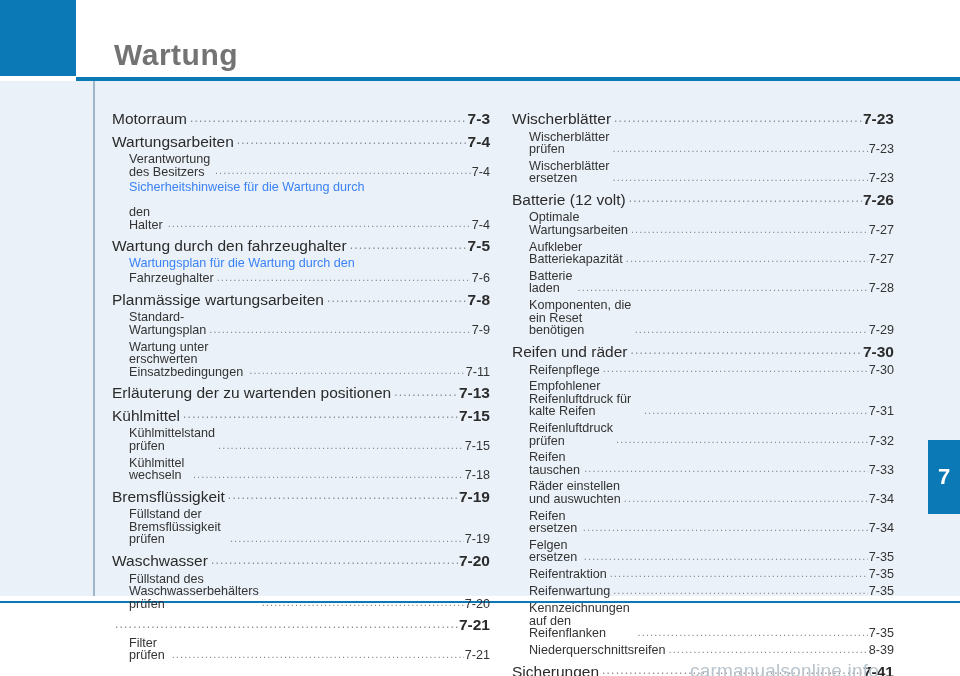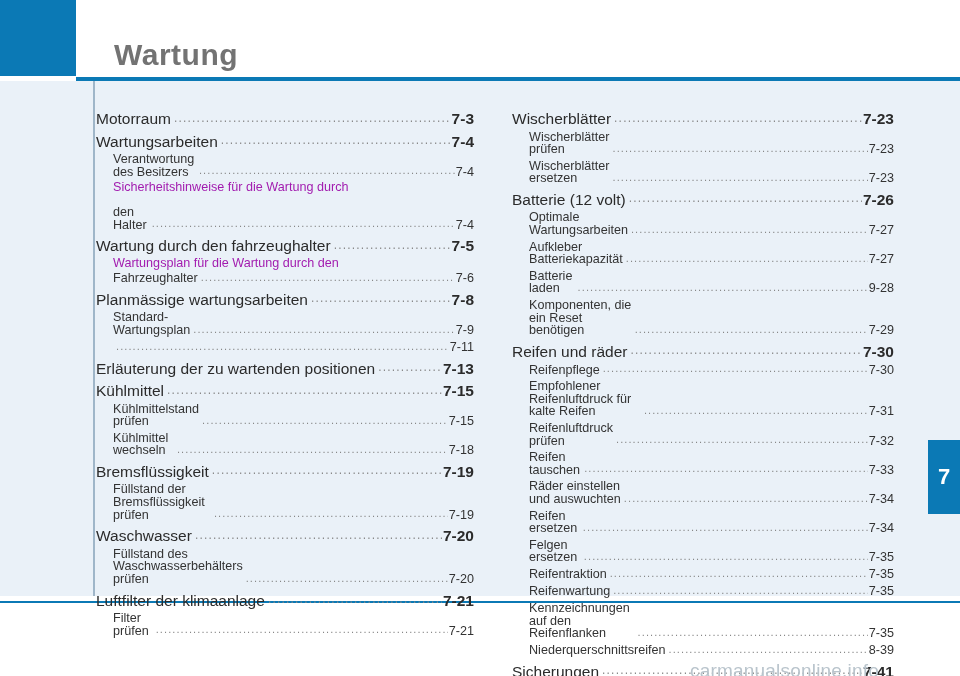--- a/index.html
+++ b/index.html
@@ -47,21 +47,21 @@
   .chapter-tab {
     position:absolute; right:0; top:440px; width:32px; height:74px;
     background:#0b79b5;
     color:#ffffff; font-size:22px; font-weight:bold;
     display:flex; align-items:center; justify-content:center;
   }
   
   .col {
     position:absolute; top:104px;
   }
-  .col-left { left:96px; width:378px; }
+  .col-left { left:112px; width:378px; }
   .col-right { left:512px; width:382px; }
 
   
   .entry {
     display:flex; align-items:flex-end; width:100%;
     line-height:1.0;
   }
   
   .lvl1 {
     font-size:15.5px; color:#2b2b2b; margin-top:7px;
@@ -78,21 +78,21 @@
     white-space:nowrap;
     margin:0 1px 2px 3px;
     color:#888;
     letter-spacing:1.1px;
     font-size:11px;
   }
   .lvl1 .dots { margin-bottom:3px; font-size:12px; letter-spacing:1.2px; }
   .pg { white-space:nowrap; }
   
   .contline {
-    font-size:12.6px; color:#a21caf; padding-left:17px; margin-top:2px;
+    font-size:12.6px; color:#3b82f6; padding-left:17px; margin-top:2px;
     display:flex; align-items:flex-end; width:100%;
   }
   .nodot-label { white-space:nowrap; }
 
   
   .watermark {
     position:absolute; left:690px; top:660px;
     font-size:19px; color:#b9c4cc;
     letter-spacing:0.2px;
   }
@@ -150,20 +150,21 @@
       <span class="lbl">Planmässige wartungsarbeiten</span>
       <span class="dots">.......................................................................................................................</span>
       <span class="pg">7-8</span>
     </div>
     <div class="entry lvl2">
       <span class="lbl">Standard-Wartungsplan</span>
       <span class="dots">.......................................................................................................................</span>
       <span class="pg">7-9</span>
     </div>
     <div class="entry lvl2">
+      <span class="lbl">Wartung unter erschwerten Einsatzbedingungen</span>
       <span class="dots">.......................................................................................................................</span>
       <span class="pg">7-11</span>
     </div>
     <div class="entry lvl1">
       <span class="lbl">Erläuterung der zu wartenden positionen</span>
       <span class="dots">.......................................................................................................................</span>
       <span class="pg">7-13</span>
     </div>
     <div class="entry lvl1">
       <span class="lbl">Kühlmittel</span>
@@ -194,21 +195,20 @@
       <span class="lbl">Waschwasser</span>
       <span class="dots">.......................................................................................................................</span>
       <span class="pg">7-20</span>
     </div>
     <div class="entry lvl2">
       <span class="lbl">Füllstand des Waschwasserbehälters prüfen</span>
       <span class="dots">.......................................................................................................................</span>
       <span class="pg">7-20</span>
     </div>
     <div class="entry lvl1">
-      <span class="lbl">Luftfilter der klimaanlage</span>
       <span class="dots">.......................................................................................................................</span>
       <span class="pg">7-21</span>
     </div>
     <div class="entry lvl2">
       <span class="lbl">Filter prüfen</span>
       <span class="dots">.......................................................................................................................</span>
       <span class="pg">7-21</span>
     </div>
   </div>
 <div class="col col-right" id="col-right">
@@ -238,21 +238,21 @@
       <span class="pg">7-27</span>
     </div>
     <div class="entry lvl2">
       <span class="lbl">Aufkleber Batteriekapazität</span>
       <span class="dots">.......................................................................................................................</span>
       <span class="pg">7-27</span>
     </div>
     <div class="entry lvl2">
       <span class="lbl">Batterie laden</span>
       <span class="dots">.......................................................................................................................</span>
-      <span class="pg">9-28</span>
+      <span class="pg">7-28</span>
     </div>
     <div class="entry lvl2">
       <span class="lbl">Komponenten, die ein Reset benötigen</span>
       <span class="dots">.......................................................................................................................</span>
       <span class="pg">7-29</span>
     </div>
     <div class="entry lvl1">
       <span class="lbl">Reifen und räder</span>
       <span class="dots">.......................................................................................................................</span>
       <span class="pg">7-30</span>

